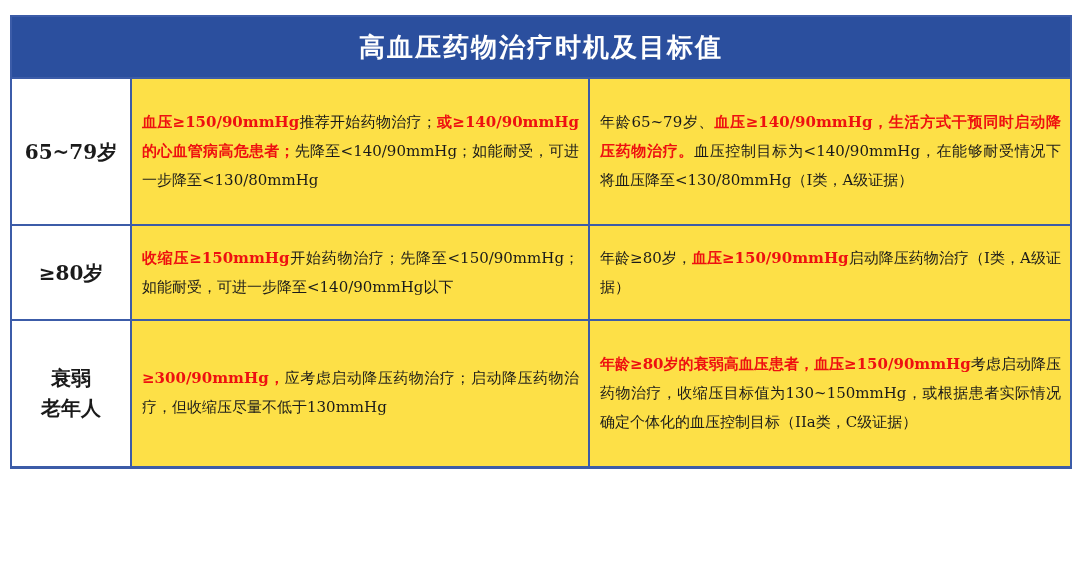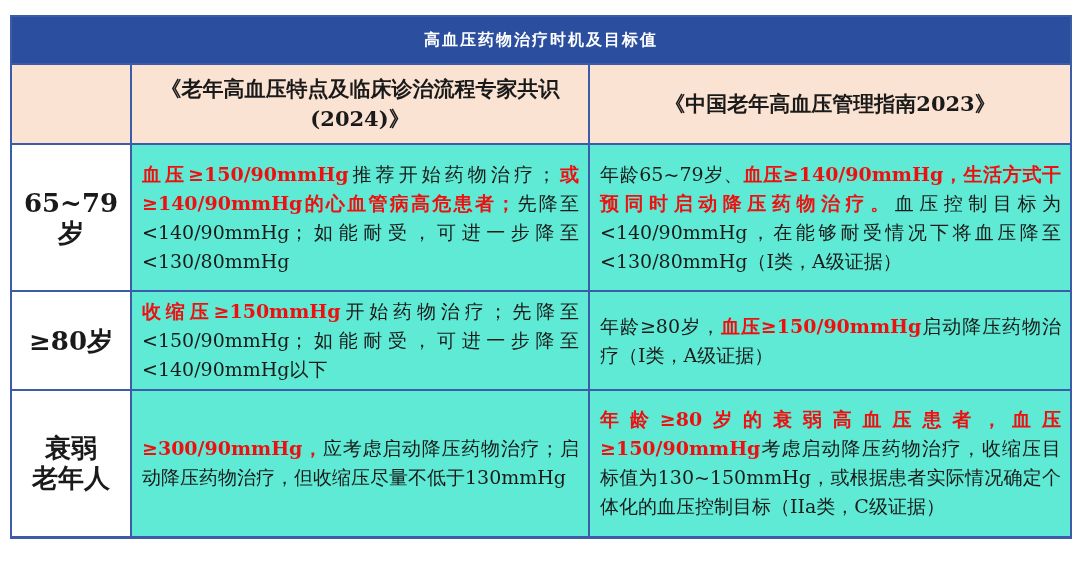--- a/index.html
+++ b/index.html
@@ -18,36 +18,36 @@
   }
   .page{position:absolute;left:10px;top:15px;width:1060px;}
   table.grid{
     width:1060px;border-collapse:collapse;table-layout:fixed;
   }
   table.grid td{
     border:2px solid var(--border-blue);
     vertical-align:middle;
   }
   .title-cell{
-    height:48px;background:var(--accent-blue);
-    color:#ffffff;font-weight:bold;font-size:16px;
+    height:62px;background:var(--accent-blue);
+    color:#ffffff;font-weight:bold;font-size:26px;
     text-align:center;letter-spacing:2px;
   }
   .header-row td{
     height:80px;background:var(--header-bg);
     font-weight:bold;font-size:21px;line-height:30px;
     text-align:center;padding:4px 18px;
   }
   .label-cell{
-    font-weight:bold;font-size:26px;text-align:center;
+    font-weight:bold;font-size:20px;text-align:center;
     white-space:pre-line;line-height:30px;background:#ffffff;
   }
   .body-cell{
-    font-size:19px;line-height:29px;padding:5px 9px 5px 10px;
-    text-align:justify;text-justify:inter-ideograph;background:#5eead4;
+    font-size:15px;line-height:29px;padding:5px 9px 5px 10px;
+    text-align:justify;text-justify:inter-ideograph;background:#fde047;
   }
   .row-0 td{height:147px;}
   .row-1 td{height:95px;}
   .row-2 td{height:147px;}
   .seg.black{color:var(--ink);font-weight:normal;}
   .seg.red{color:var(--red);font-weight:bold;}
   table.grid{border-bottom:3px solid var(--border-blue);}
 </style>
 </head>
 <body>
@@ -56,25 +56,20 @@
   <table class="grid">
     <colgroup>
       <col style="width:120px">
       <col style="width:458px">
       <col style="width:482px">
     </colgroup>
     <tbody>
       <tr>
         <td colspan="3" class="title-cell">高血压药物治疗时机及目标值</td>
       </tr>
-      <tr class="header-row">
-        <td class="corner-cell"></td>
-        <td>《老年高血压特点及临床诊治流程专家共识(2024)》</td>
-        <td>《中国老年高血压管理指南2023》</td>
-      </tr>
       <tr class="row-0">
         <td class="label-cell">65~79岁</td>
         <td class="body-cell"><span class="seg red">血压≥150/90mmHg</span><span class="seg black">推荐开始药物治疗；</span><span class="seg red">或≥140/90mmHg的心血管病高危患者；</span><span class="seg black">先降至&lt;140/90mmHg；如能耐受，可进一步降至&lt;130/80mmHg</span></td>
         <td class="body-cell"><span class="seg black">年龄65~79岁、</span><span class="seg red">血压≥140/90mmHg，生活方式干预同时启动降压药物治疗。</span><span class="seg black">血压控制目标为&lt;140/90mmHg，在能够耐受情况下将血压降至&lt;130/80mmHg（I类，A级证据）</span></td>
       </tr>
       <tr class="row-1">
         <td class="label-cell">≥80岁</td>
         <td class="body-cell"><span class="seg red">收缩压≥150mmHg</span><span class="seg black">开始药物治疗；先降至&lt;150/90mmHg；如能耐受，可进一步降至&lt;140/90mmHg以下</span></td>
         <td class="body-cell"><span class="seg black">年龄≥80岁，</span><span class="seg red">血压≥150/90mmHg</span><span class="seg black">启动降压药物治疗（I类，A级证据）</span></td>
       </tr>

